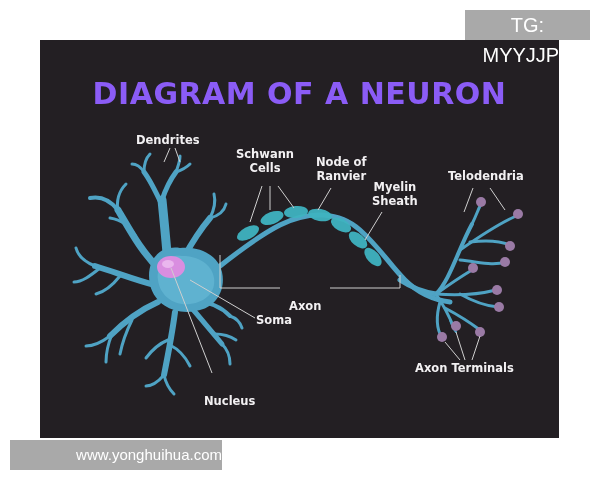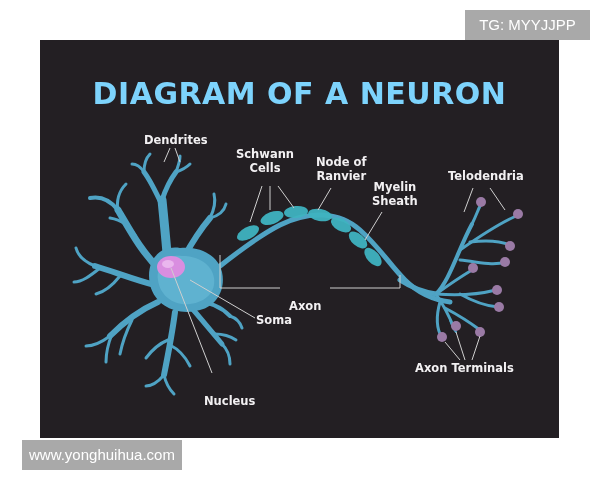--- a/index.html
+++ b/index.html
@@ -1,23 +1,23 @@
 <!DOCTYPE html>
 <html><head>
 <meta charset="utf-8">
 <style>
   html, body { margin: 0; padding: 0; }
   body { width: 600px; height: 480px; background: #ffffff; position: relative; overflow: hidden; font-family: "DejaVu Sans", sans-serif; }
   .panel { position: absolute; left: 40px; top: 40px; width: 519px; height: 398px; background: #231f23; overflow: hidden; }
-  .title { position: absolute; left: 0; width: 519px; top: 36px; text-align: center; color: #7dd3fc; font-family: "DejaVu Sans", sans-serif; font-weight: bold; font-size: 30px; letter-spacing: 0.5px; }
+  .title { position: absolute; left: 0; width: 519px; top: 36px; text-align: center; color: #8b5cf6; font-family: "DejaVu Sans", sans-serif; font-weight: bold; font-size: 30px; letter-spacing: 0.5px; }
   svg.diagram { position: absolute; left: 0; top: 0; }
   .lbl { position: absolute; color: #f2f0f2; font-family: "DejaVu Sans", sans-serif; font-weight: bold; font-size: 11.5px; line-height: 14px; text-align: center; white-space: nowrap; }
   .wm { position: absolute; background: #a9a9a9; color: #ffffff; font-family: "Liberation Sans", sans-serif; }
-  .wm-tg { left: 465px; top: 10px; width: 125px; height: 30px; line-height: 30px; text-align: center; font-size: 15px; }
-  .wm-site { left: 22px; top: 440px; width: 160px; height: 30px; line-height: 30px; text-align: center; font-size: 15px; }
+  .wm-tg { left: 465px; top: 10px; width: 125px; height: 30px; line-height: 30px; text-align: center; font-size: 20px; }
+  .wm-site { left: 10px; top: 440px; width: 212px; height: 30px; line-height: 30px; text-align: right; font-size: 15px; }
 </style>
 </head>
 <body>
 
 <div class="panel">
   <div class="title">DIAGRAM OF A NEURON</div>
 
   <svg class="diagram" width="519" height="398" viewBox="0 0 519 398">
 
     <g fill="none" stroke="#4fa3c4" stroke-linecap="round">
@@ -130,21 +130,21 @@
       <line x1="150" y1="240" x2="215" y2="278"></line>
 
       <line x1="131" y1="228" x2="172" y2="333"></line>
 
       <line x1="405" y1="302" x2="420" y2="320"></line>
       <line x1="416" y1="292" x2="425" y2="320"></line>
       <line x1="440" y1="296" x2="432" y2="320"></line>
     </g>
   </svg>
 
-  <div class="lbl" style="left:104px; top:93px;">Dendrites</div>
+  <div class="lbl" style="left:96px; top:93px;">Dendrites</div>
   <div class="lbl" style="left:276px; top:115px;">
     <div>Node of</div>
     <div>Ranvier</div>
   </div>
   <div class="lbl" style="left:196px; top:107px;">
     <div>Schwann</div>
     <div>Cells</div>
   </div>
   <div class="lbl" style="left:332px; top:140px;">
     <div>Myelin</div>

